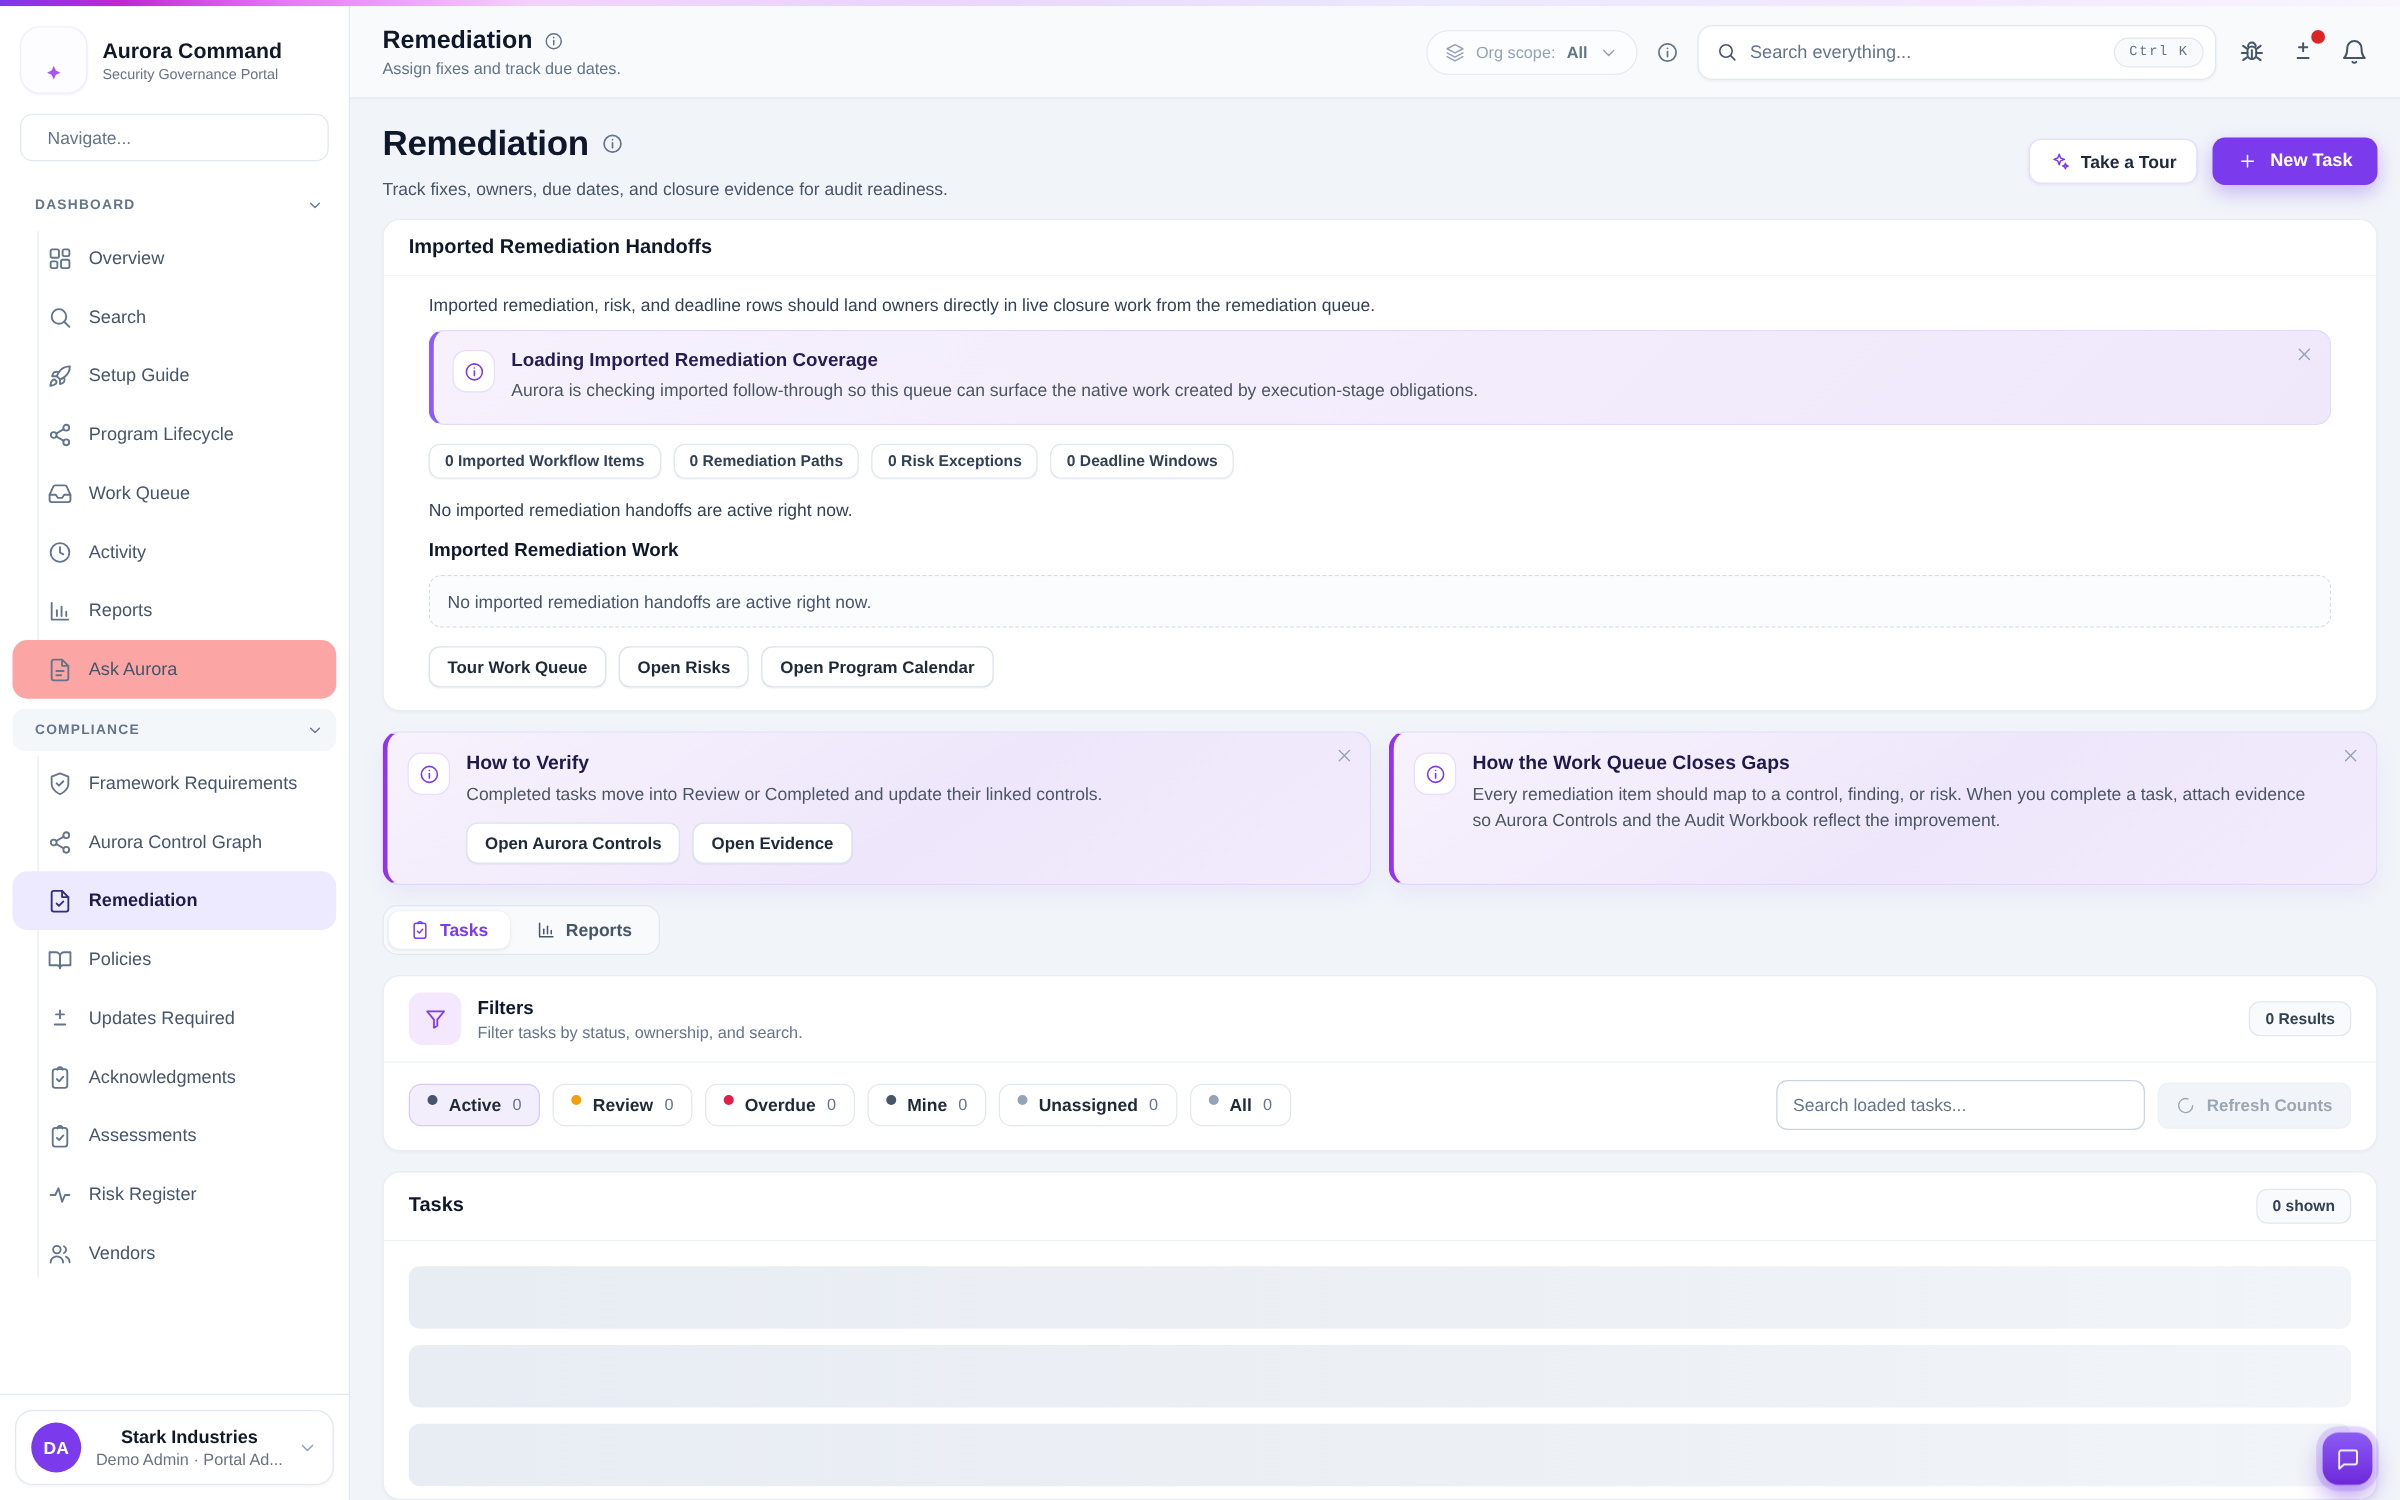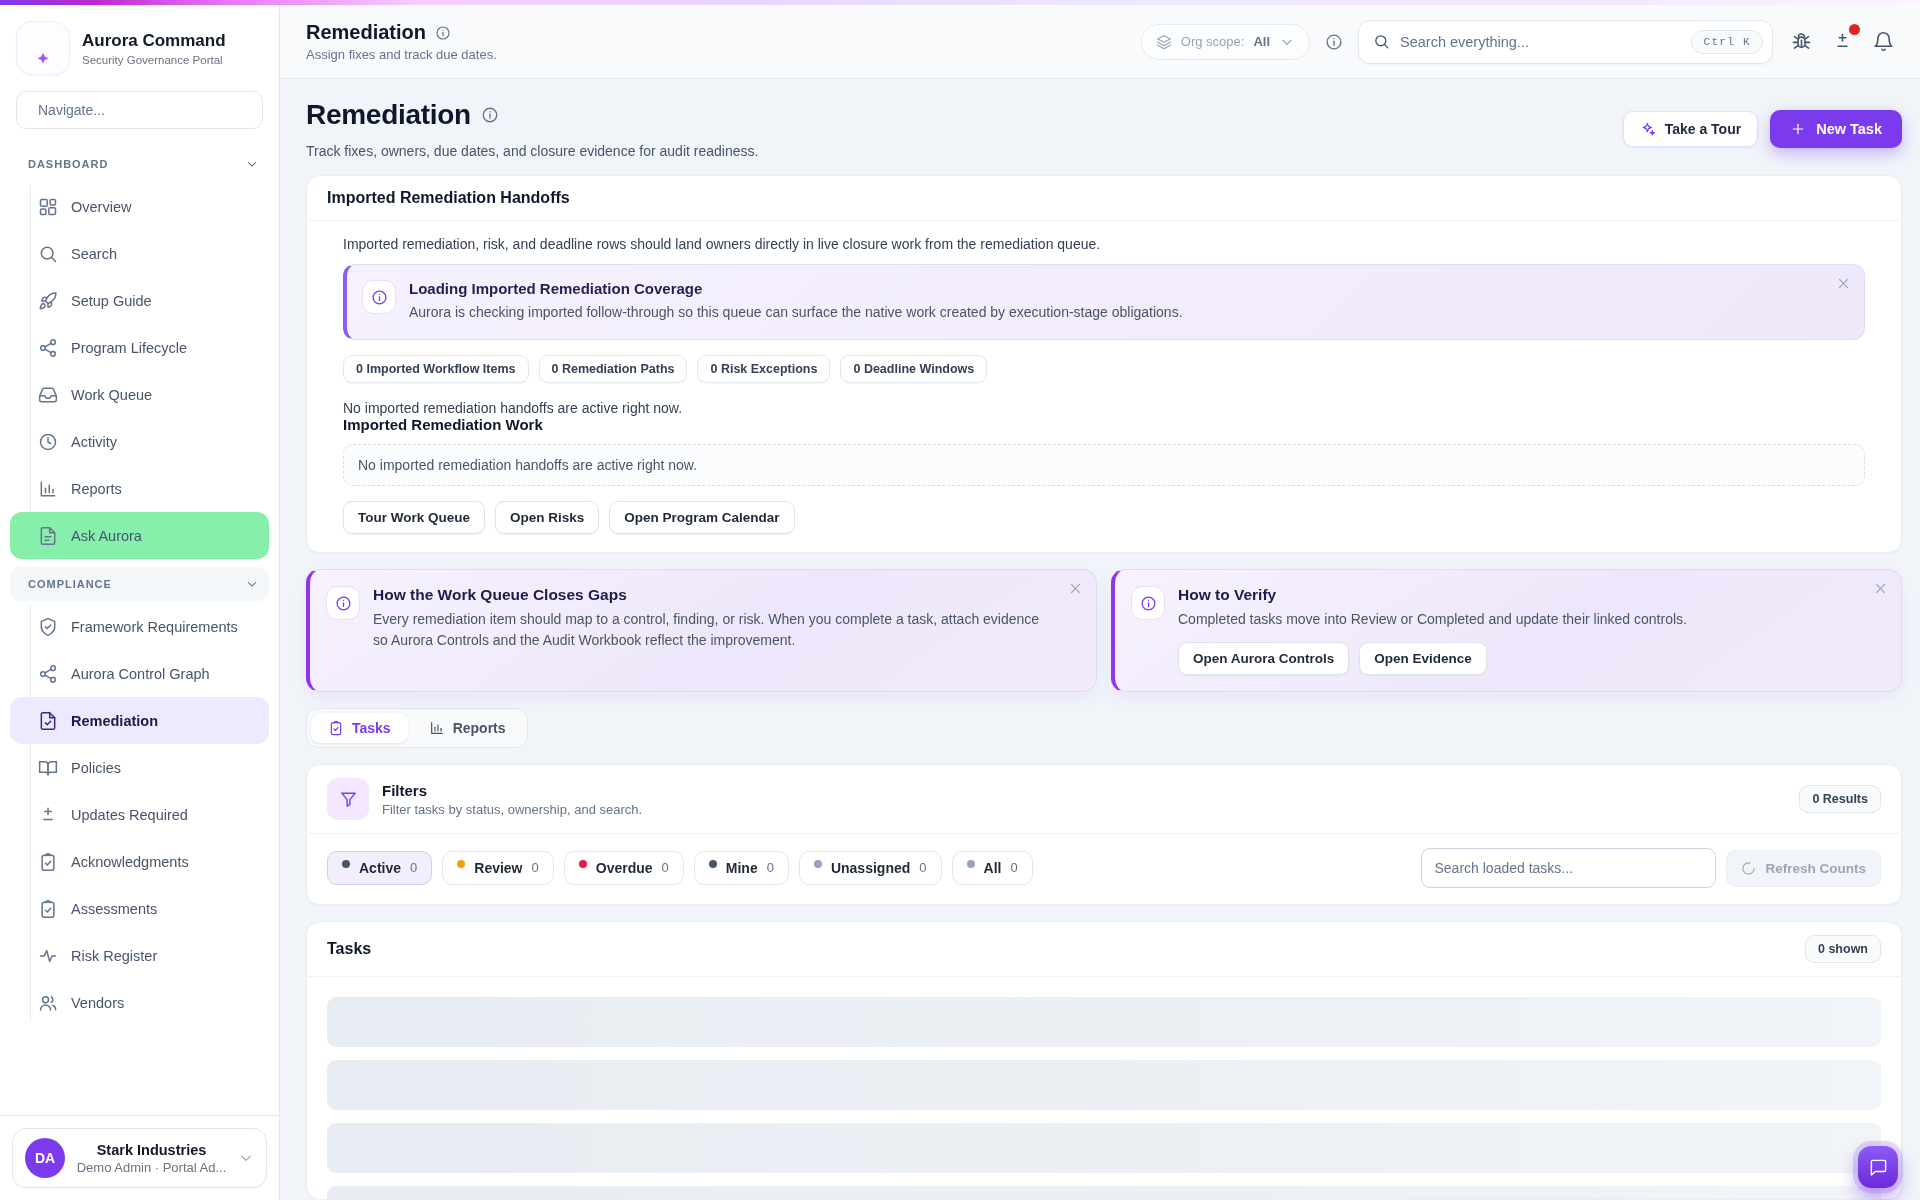--- a/index.html
+++ b/index.html
@@ -33,21 +33,21 @@
   .nav-section-head { display: flex; align-items: center; justify-content: space-between; margin: 0 10px; padding: 10px 10px 10px 18px; color: #64748b; font-size: 11px; font-weight: 700; letter-spacing: .09em; border-radius: 10px; }
   .nav-section-head.tinted { background: #f4f7fa; }
   .nav-section-head .icon svg { width: 14px; height: 14px; }
   .nav-items { position: relative; padding: 2px 10px 8px; }
   .nav-items .guide { position: absolute; left: 30px; top: 4px; bottom: 12px; width: 1px; background: #e8edf3; }
   .nav-item { position: relative; display: flex; align-items: center; gap: 13px; height: 47px; padding: 0 12px 0 28px; border-radius: 12px; color: #475569; font-size: 14.5px; cursor: pointer; }
   .nav-item .icon { color: #64748b; display: flex; }
   .nav-item .icon svg { width: 20px; height: 20px; }
   .nav-item.active { background: #ede9fe; color: #1e1b4b; font-weight: 700; }
   .nav-item.active .icon { color: #312e81; }
-  .nav-item.hl { background: #86efac; }
+  .nav-item.hl { background: #fca5a5; }
 
   .sidebar-foot { border-top: 1px solid #e2e8f0; padding: 12px; }
   .user-card { border: 1px solid #e2e8f0; border-radius: 14px; background: #fff; box-shadow: 0 1px 2px rgba(15,23,42,.04); display: flex; align-items: center; gap: 10px; padding: 9px 12px; cursor: pointer; }
   .avatar { width: 40px; height: 40px; border-radius: 50%; background: #7c3aed; color: #fff; font-size: 14px; font-weight: 700; display: flex; align-items: center; justify-content: center; flex: none; }
   .user-meta { flex: 1; text-align: center; min-width: 0; }
   .user-name { font-size: 14.5px; font-weight: 700; color: #111827; }
   .user-role { font-size: 13px; color: #6b7280; margin-top: 2px; white-space: nowrap; overflow: hidden; }
   .user-card .icon svg { width: 16px; height: 16px; color: #94a3b8; }
 
   
@@ -95,21 +95,21 @@
   .callout-iconbox { width: 34px; height: 34px; flex: none; border-radius: 11px; background: #fff; border: 1px solid #e9ddfb; color: #7c3aed; display: flex; align-items: center; justify-content: center; }
   .callout-iconbox svg { width: 17px; height: 17px; }
   .callout-title { font-size: 15px; font-weight: 700; color: #241e52; }
   .callout-body { font-size: 14px; color: #4b5563; margin-top: 5px; line-height: 1.45; }
   .close-x { position: absolute; top: 11px; right: 13px; color: #94a3b8; display: inline-flex; }
   .close-x svg { width: 15px; height: 15px; }
 
   .chips-row { display: flex; gap: 10px; margin-top: 15px; }
   .stat-chip { border: 1px solid #e2e8f0; background: #fff; border-radius: 9px; padding: 6px 12px; font-size: 12.5px; font-weight: 600; color: #334155; box-shadow: 0 1px 1px rgba(15,23,42,.04); }
   .handoff-empty { font-size: 14px; color: #334155; margin-top: 17px; }
-  .work-title { font-size: 15px; font-weight: 700; color: #0f172a; }
+  .work-title { font-size: 15px; font-weight: 700; color: #0f172a; margin-top: 16px; }
   .dashed-box { margin-top: 11px; border: 1px dashed #d4dde7; border-radius: 10px; background: #fbfcfd; padding: 12px 14px; font-size: 14px; color: #475569; }
   .action-row { display: flex; gap: 10px; margin-top: 15px; }
   .btn { border: 1px solid #dbe3ec; background: #fff; border-radius: 9px; padding: 8px 14px; font-size: 13.5px; font-weight: 600; color: #1f2937; box-shadow: 0 1px 1px rgba(15,23,42,.04); }
 
   .callout-grid { display: grid; grid-template-columns: 1fr 1fr; gap: 14px; }
   .info-card { position: relative; display: flex; gap: 13px; align-items: flex-start; background: linear-gradient(145deg,#f7f2fd 0%,#eee7fb 55%,#f2ebfc 100%); border: 1px solid #e3d7f8; border-left: 4px solid #9333ea; border-radius: 14px; padding: 16px 42px 16px 16px; box-shadow: 0 8px 18px rgba(124,58,237,.07); }
   .info-card .ic-title { font-size: 15.5px; font-weight: 700; color: #1e1b4b; }
   .info-card .ic-body { font-size: 14px; color: #4b5563; line-height: 1.5; margin-top: 5px; }
   .info-card .action-row { margin-top: 12px; }
 
@@ -577,45 +577,45 @@
       <div class="callout-grid">
           <div class="info-card">
             <div class="callout-iconbox">
               <svg viewBox="0 0 24 24" fill="none" stroke="currentColor" stroke-width="1.8" stroke-linecap="round" stroke-linejoin="round">
                 <circle cx="12" cy="12" r="9"></circle>
                 <line x1="12" y1="11" x2="12" y2="16.2"></line>
                 <line x1="12" y1="7.6" x2="12" y2="7.7"></line>
               </svg>
             </div>
             <div>
-              <div class="ic-title">How the Work Queue Closes Gaps</div>
-              <div class="ic-body">Every remediation item should map to a control, finding, or risk. When you complete a task, attach evidence so Aurora Controls and the Audit Workbook reflect the improvement.</div>
-            </div>
-            <button class="close-x">
-              <svg viewBox="0 0 24 24" fill="none" stroke="currentColor" stroke-width="1.8" stroke-linecap="round" stroke-linejoin="round">
-                <line x1="5.5" y1="5.5" x2="18.5" y2="18.5"></line>
-                <line x1="5.5" y1="18.5" x2="18.5" y2="5.5"></line>
-              </svg>
-            </button>
-          </div>
-          <div class="info-card">
-            <div class="callout-iconbox">
-              <svg viewBox="0 0 24 24" fill="none" stroke="currentColor" stroke-width="1.8" stroke-linecap="round" stroke-linejoin="round">
-                <circle cx="12" cy="12" r="9"></circle>
-                <line x1="12" y1="11" x2="12" y2="16.2"></line>
-                <line x1="12" y1="7.6" x2="12" y2="7.7"></line>
-              </svg>
-            </div>
-            <div>
               <div class="ic-title">How to Verify</div>
               <div class="ic-body">Completed tasks move into Review or Completed and update their linked controls.</div>
               <div class="action-row">
                 <button class="btn">Open Aurora Controls</button>
                 <button class="btn">Open Evidence</button>
               </div>
+            </div>
+            <button class="close-x">
+              <svg viewBox="0 0 24 24" fill="none" stroke="currentColor" stroke-width="1.8" stroke-linecap="round" stroke-linejoin="round">
+                <line x1="5.5" y1="5.5" x2="18.5" y2="18.5"></line>
+                <line x1="5.5" y1="18.5" x2="18.5" y2="5.5"></line>
+              </svg>
+            </button>
+          </div>
+          <div class="info-card">
+            <div class="callout-iconbox">
+              <svg viewBox="0 0 24 24" fill="none" stroke="currentColor" stroke-width="1.8" stroke-linecap="round" stroke-linejoin="round">
+                <circle cx="12" cy="12" r="9"></circle>
+                <line x1="12" y1="11" x2="12" y2="16.2"></line>
+                <line x1="12" y1="7.6" x2="12" y2="7.7"></line>
+              </svg>
+            </div>
+            <div>
+              <div class="ic-title">How the Work Queue Closes Gaps</div>
+              <div class="ic-body">Every remediation item should map to a control, finding, or risk. When you complete a task, attach evidence so Aurora Controls and the Audit Workbook reflect the improvement.</div>
             </div>
             <button class="close-x">
               <svg viewBox="0 0 24 24" fill="none" stroke="currentColor" stroke-width="1.8" stroke-linecap="round" stroke-linejoin="round">
                 <line x1="5.5" y1="5.5" x2="18.5" y2="18.5"></line>
                 <line x1="5.5" y1="18.5" x2="18.5" y2="5.5"></line>
               </svg>
             </button>
           </div>
         </div>
 

